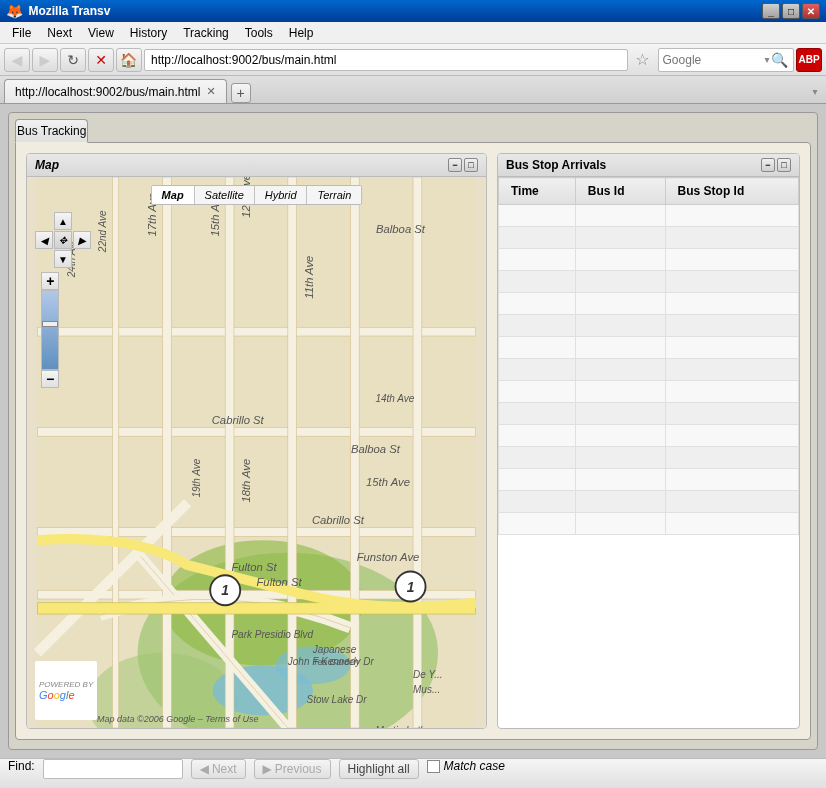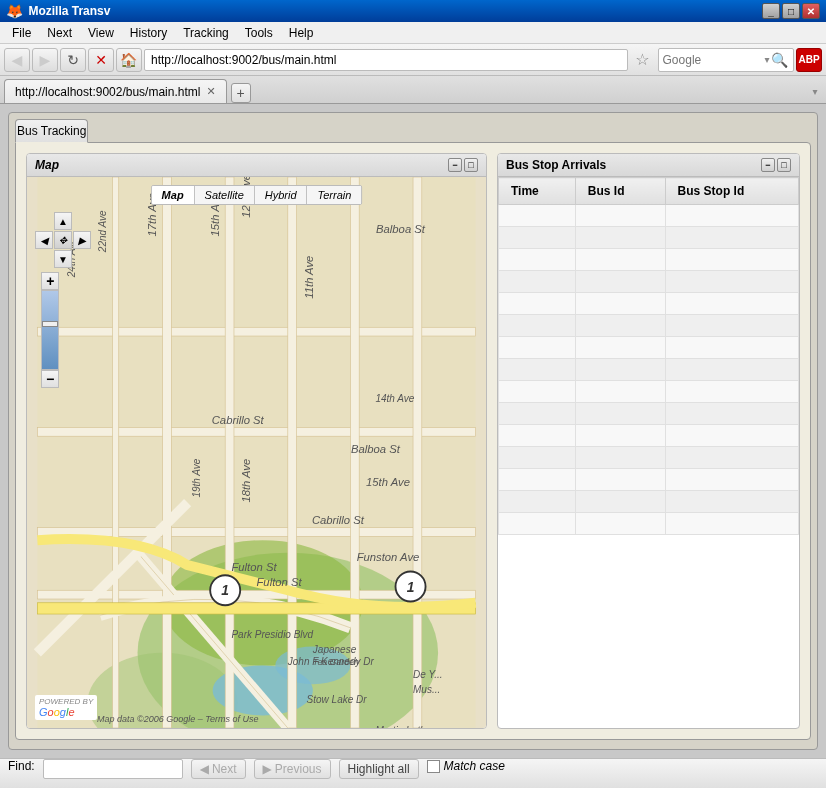--- a/index.html
+++ b/index.html
@@ -419,21 +419,21 @@
     .match-case { display: flex; align-items: center; gap: 4px; font-size: 12px; cursor: pointer; font-style: italic; }
     .checkbox { width: 13px; height: 13px; border: 1px solid #888; background: white; display: inline-block; }
 
     
     .google-logo {
       position: absolute;
       bottom: 8px;
       left: 8px;
       z-index: 10;
       background: white;
-      padding: 2px 4px;
+      padding: 19px 4px;
       border-radius: 2px;
       font-size: 11px;
       margin-top: 40px;
     }
     .google-powered {
       font-size: 8px;
       color: #888;
       display: block;
     }
     .g-blue { color: #4285f4; }

